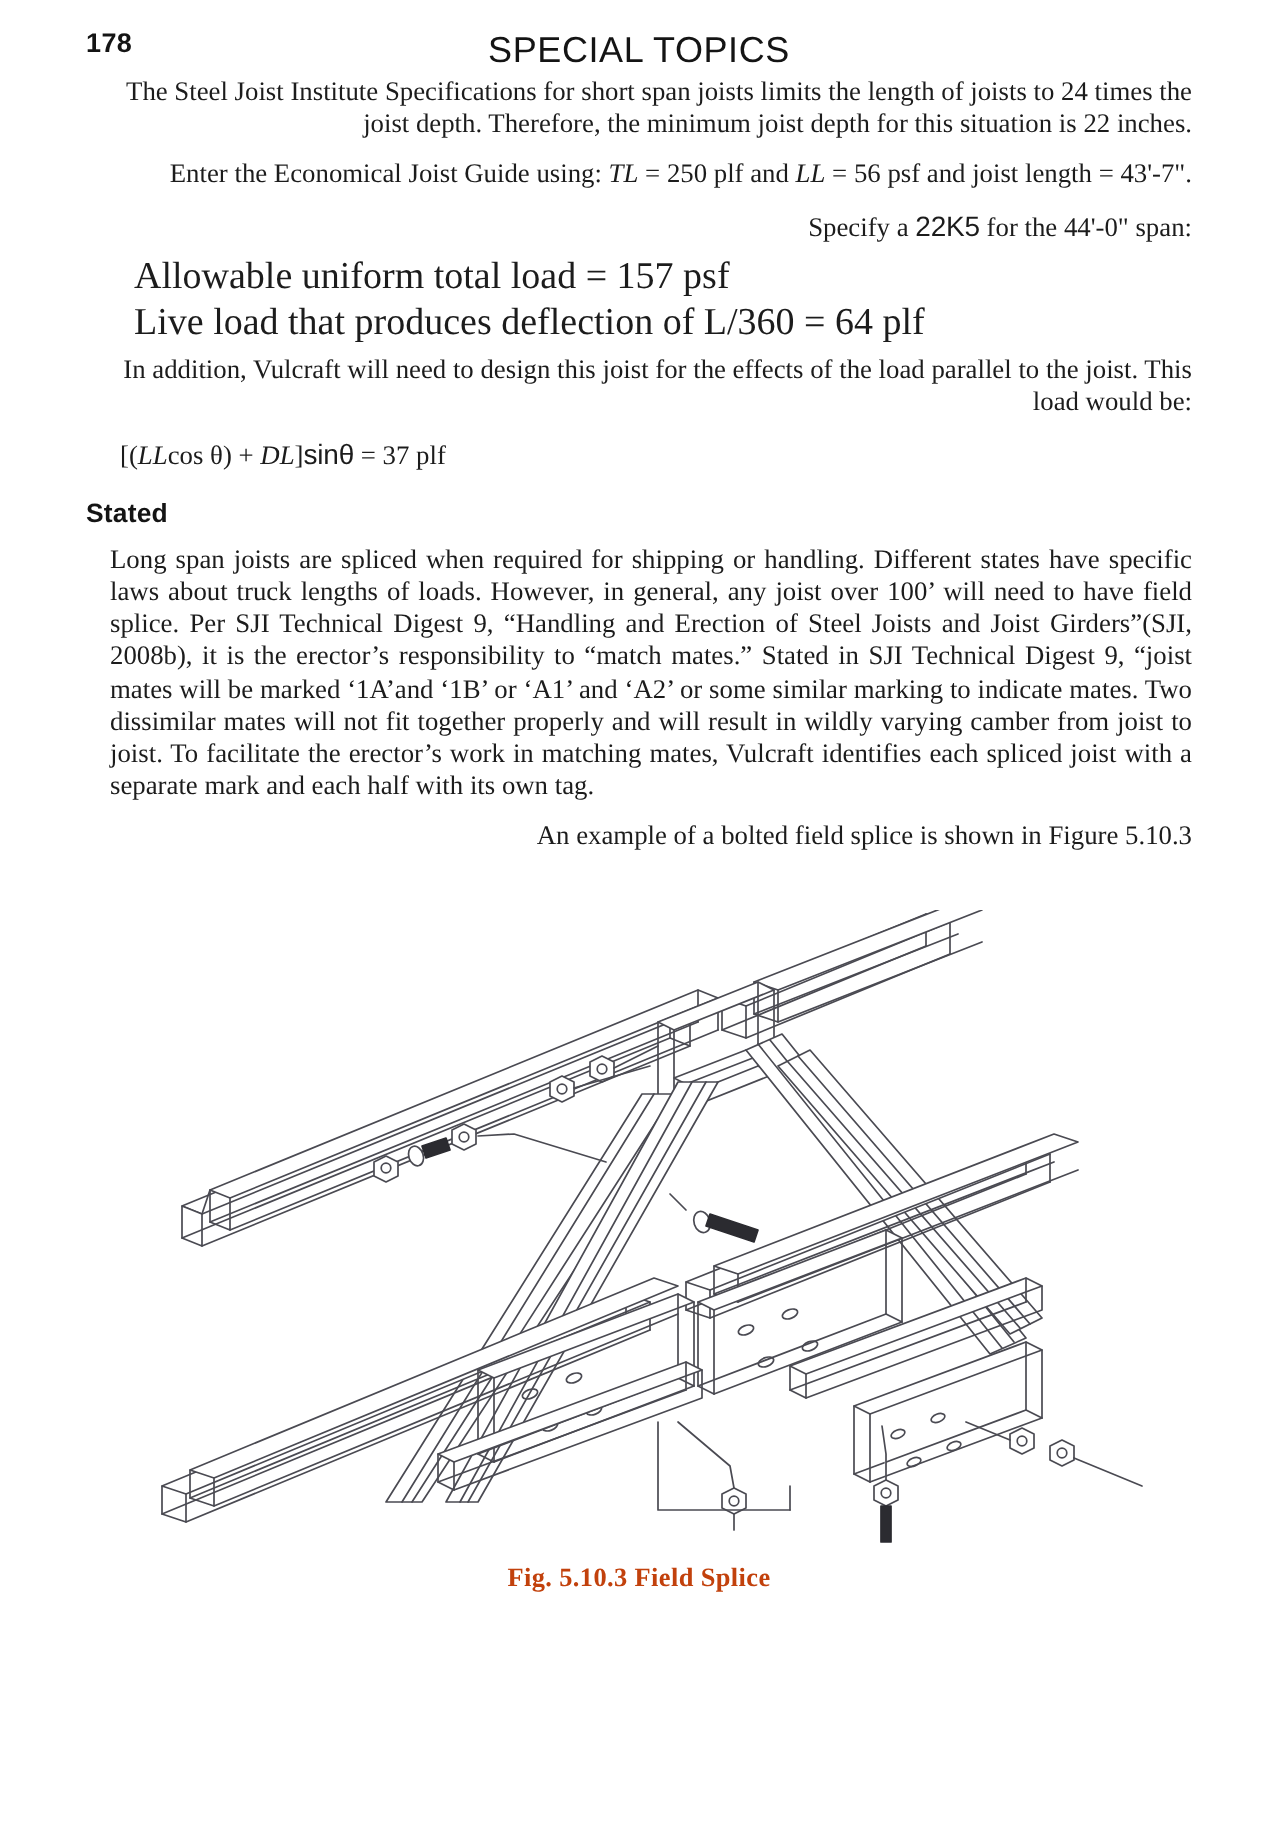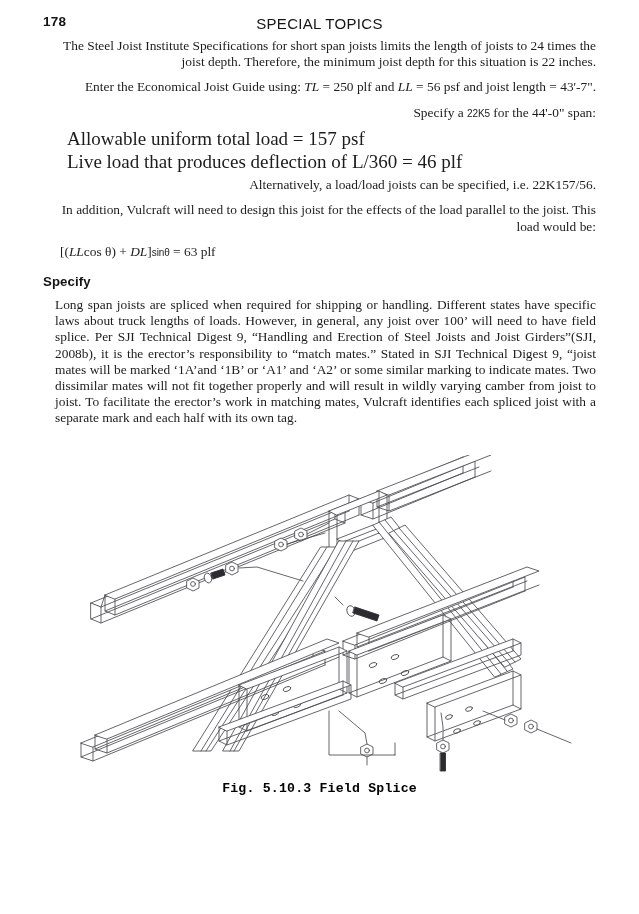--- a/index.html
+++ b/index.html
@@ -40,21 +40,21 @@
     letter-spacing: 0.2px;
     color: #141414;
   }
   .head-title {
     position: absolute;
     left: 0;
     top: 1px;
     width: 553px;
     text-align: center;
     font-family: "Liberation Sans", sans-serif;
-    font-size: 15px;
+    font-size: 18px;
     letter-spacing: 0.3px;
     color: #141414;
   }
 
   
   .col {
     position: absolute;
     left: 43px;
     top: 38px;
     width: 553px;
@@ -90,21 +90,21 @@
     font-family: "Liberation Sans", sans-serif;
     font-weight: bold;
     font-size: 13.2px;
     letter-spacing: 0.1px;
     color: #141414;
   }
 
   i, .ital { }
   .sans {
     font-family: "Liberation Sans", sans-serif;
-    font-size: 10px;
+    font-size: 14px;
     letter-spacing: -0.1px;
     margin-top: 36px;
   }
 
   
   .figure-block {
     position: absolute;
     left: 43px;
     top: 455px;
     width: 553px;
@@ -121,25 +121,25 @@
     display: block;
     width: 553px;
     height: 320px;
   }
   .figure-caption {
     position: absolute;
     left: 0;
     top: 326px;
     width: 553px;
     text-align: center;
-    font-family: Liberation Mono, monospace;
+    font-family: Liberation Serif, serif;
     font-weight: bold;
     font-size: 13.2px;
     letter-spacing: 0.2px;
-    color: #000000;
+    color: #c2410c;
   }
 </style>
 </head>
 <body>
 
 <div class="page">
 
   <div class="running-head">
     <div class="folio">178</div>
     <div class="head-title">SPECIAL TOPICS</div>
@@ -147,33 +147,33 @@
 
   <div class="col">
 
     <p class="body">The Steel Joist Institute Specifications for short span joists limits the length of joists to 24 times the joist depth. Therefore, the minimum joist depth for this situation is 22 inches.</p>
 
     <p class="body"><span>Enter the Economical Joist Guide using: </span><i>TL</i><span> = 250 plf and </span><i>LL</i><span> = 56 psf and joist length = 43'-7".</span></p>
 
     <p class="body"><span>Specify a </span><span class="sans">22K5</span><span> for the 44'-0" span:</span></p>
 
     <p class="indent">Allowable uniform total load = 157 psf</p>
-    <p class="indent">Live load that produces deflection of L/360 = 46 plf</p>
-
-    <p class="body gap-before">Alternatively, a load/load joists can be specified, i.e. 22K157/56.</p>
+    <p class="indent">Live load that produces deflection of L/360 = 64 plf</p>
+
 
     <p class="body">In addition, Vulcraft will need to design this joist for the effects of the load parallel to the joist. This load would be:</p>
 
-    <p class="eq"><span>[(</span><i>LL</i><span>cos θ) + </span><i>DL</i><span>]</span><span class="sans">sinθ</span><span> = 63 plf</span></p>
-
-
-    <h2 class="section">Specify</h2>
+    <p class="eq"><span>[(</span><i>LL</i><span>cos θ) + </span><i>DL</i><span>]</span><span class="sans">sinθ</span><span> = 37 plf</span></p>
+
+
+    <h2 class="section">Stated</h2>
 
     <p class="body justify">Long span joists are spliced when required for shipping or handling. Different states have specific laws about truck lengths of loads. However, in general, any joist over 100’ will need to have field splice. Per SJI Technical Digest 9, “Handling and Erection of Steel Joists and Joist Girders”(SJI, 2008b), it is the erector’s responsibility to “match mates.” Stated in SJI Technical Digest 9, “joist mates will be marked ‘1A’and ‘1B’ or ‘A1’ and ‘A2’ or some similar marking to indicate mates. Two dissimilar mates will not fit together properly and will result in wildly varying camber from joist to joist. To facilitate the erector’s work in matching mates, Vulcraft identifies each spliced joist with a separate mark and each half with its own tag.</p>
 
+    <p class="body">An example of a bolted field splice is shown in Figure 5.10.3</p>
   </div>
 
   <div class="figure-block">
     <div class="figure-art">
       <svg viewBox="0 0 553 320" xmlns="http://www.w3.org/2000/svg" stroke="#4a4a52" stroke-width="0.85" fill="none" stroke-linejoin="round" stroke-linecap="round">
 
         <g>
 
           <polygon points="48,148 292,48 302,52 58,152" fill="#ffffff"></polygon>
           <polygon points="48,148 58,152 58,168 48,164" fill="#ffffff"></polygon>

